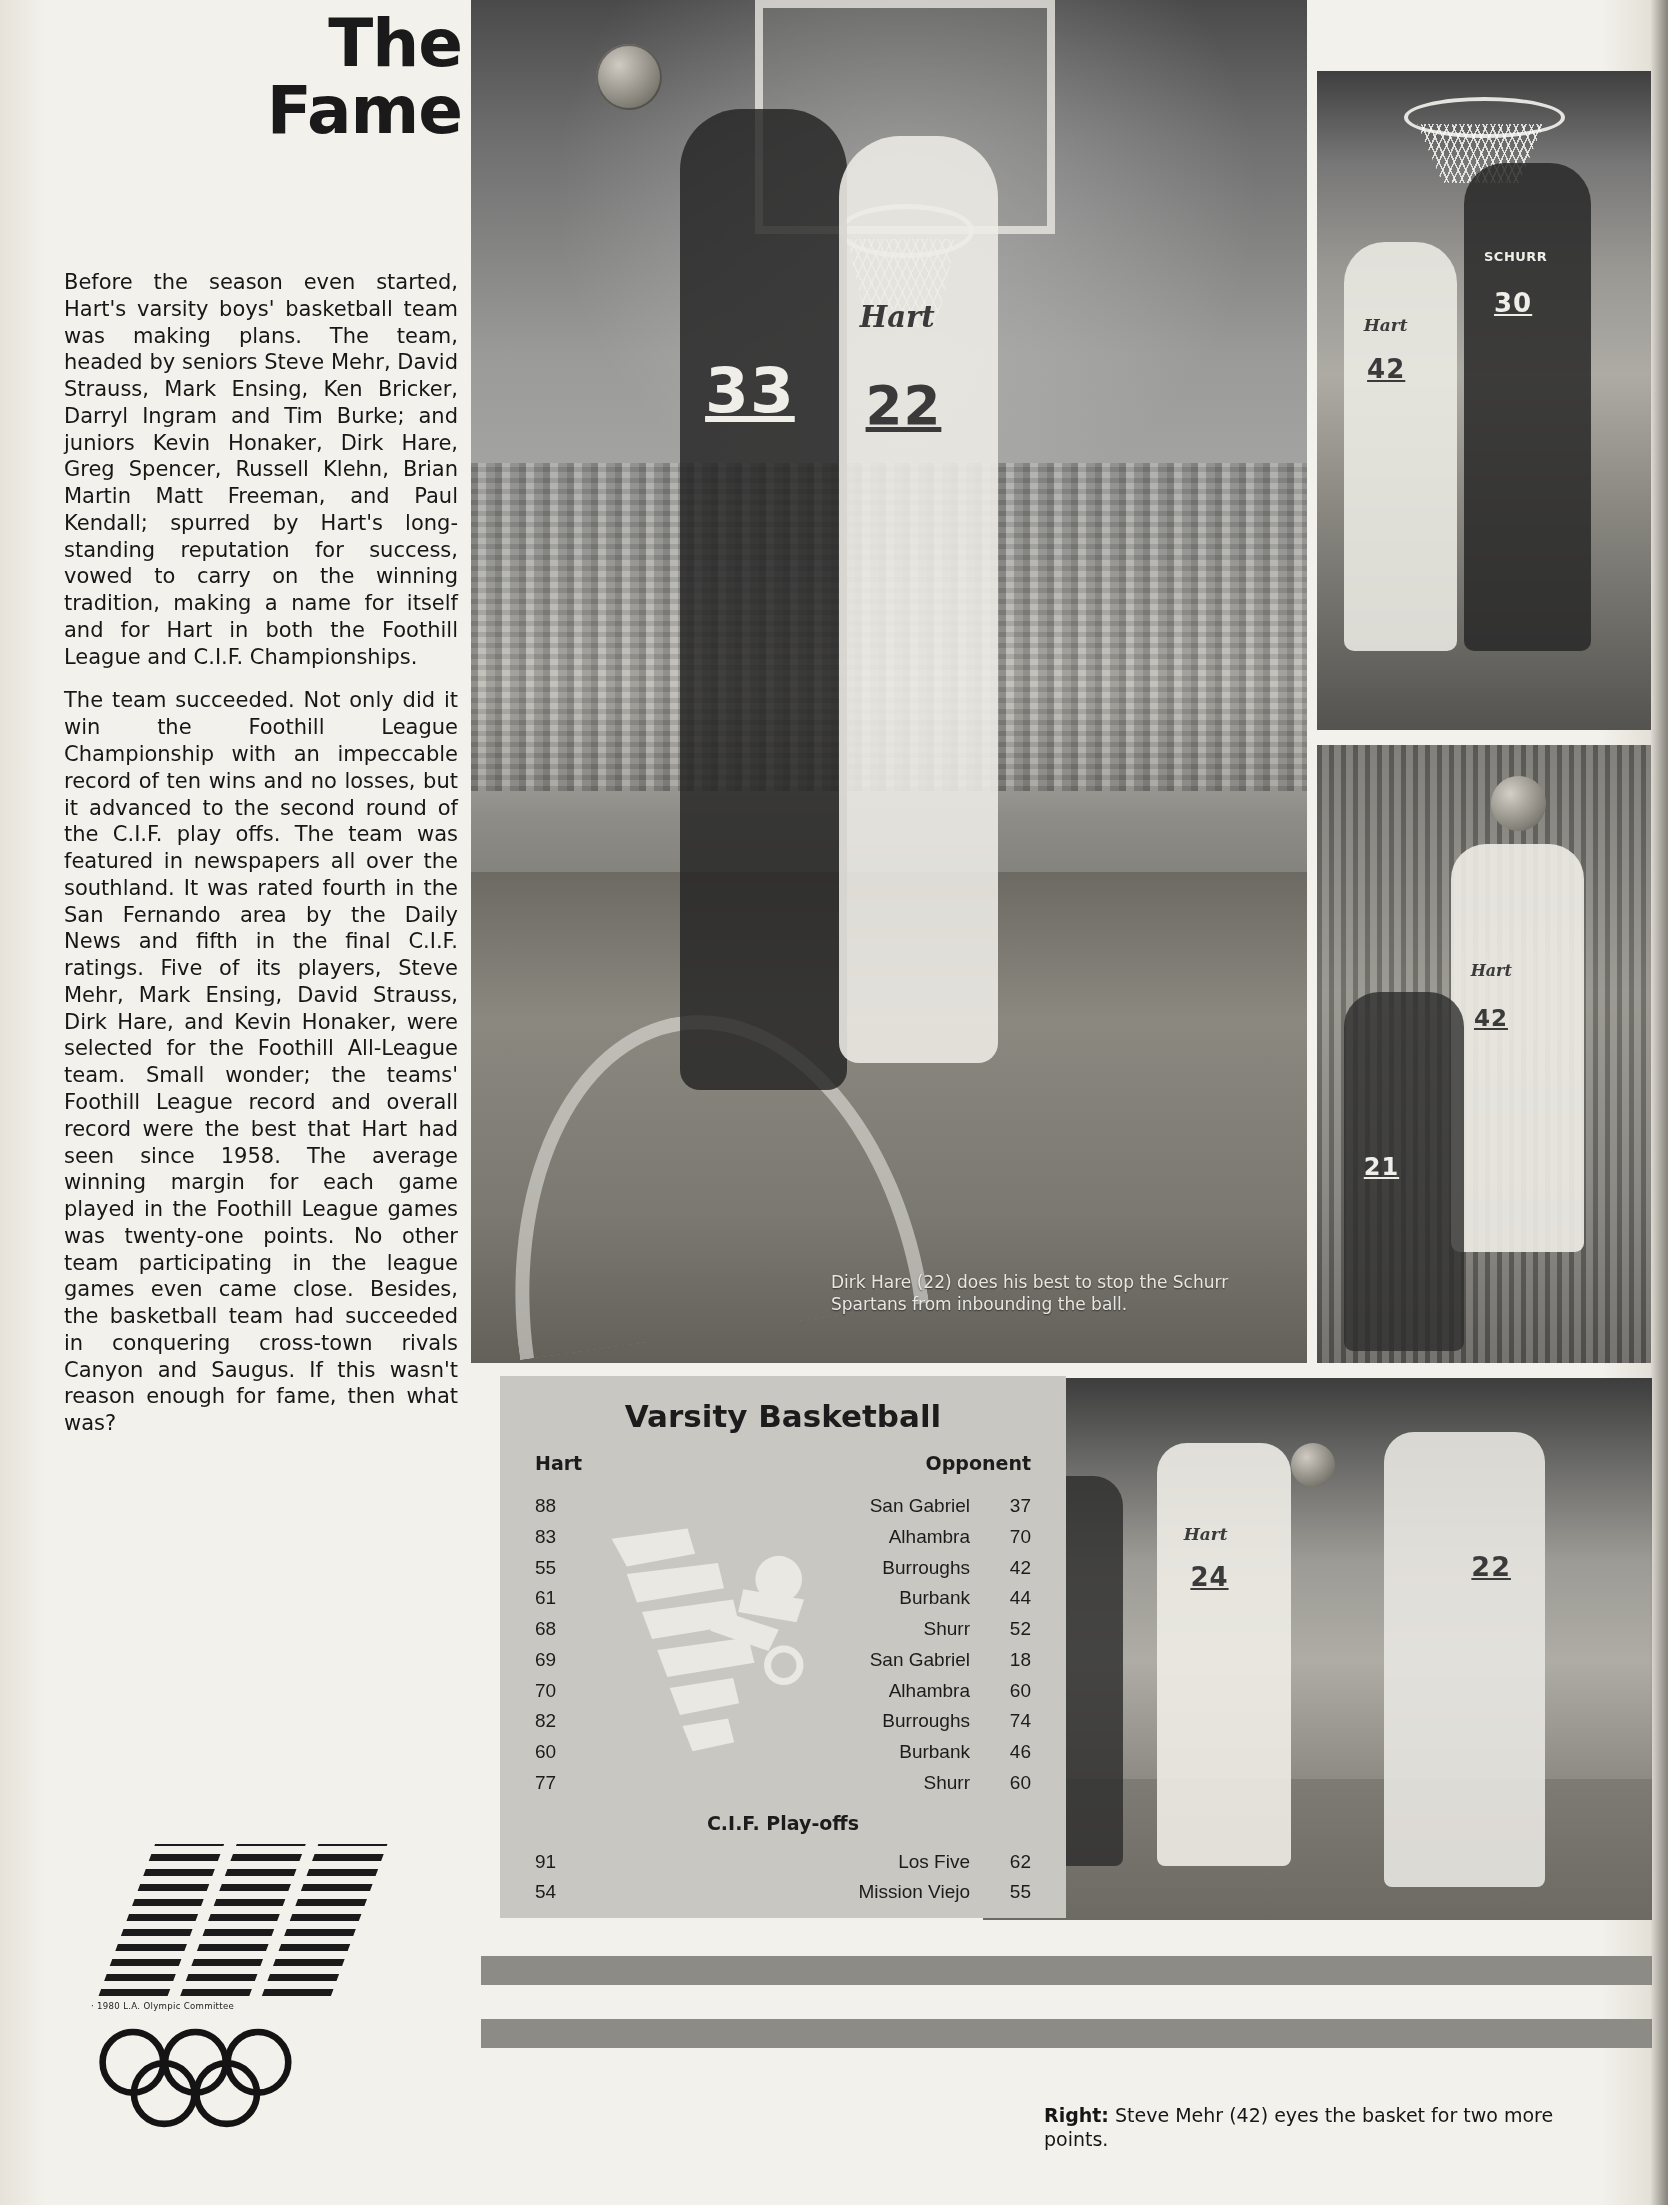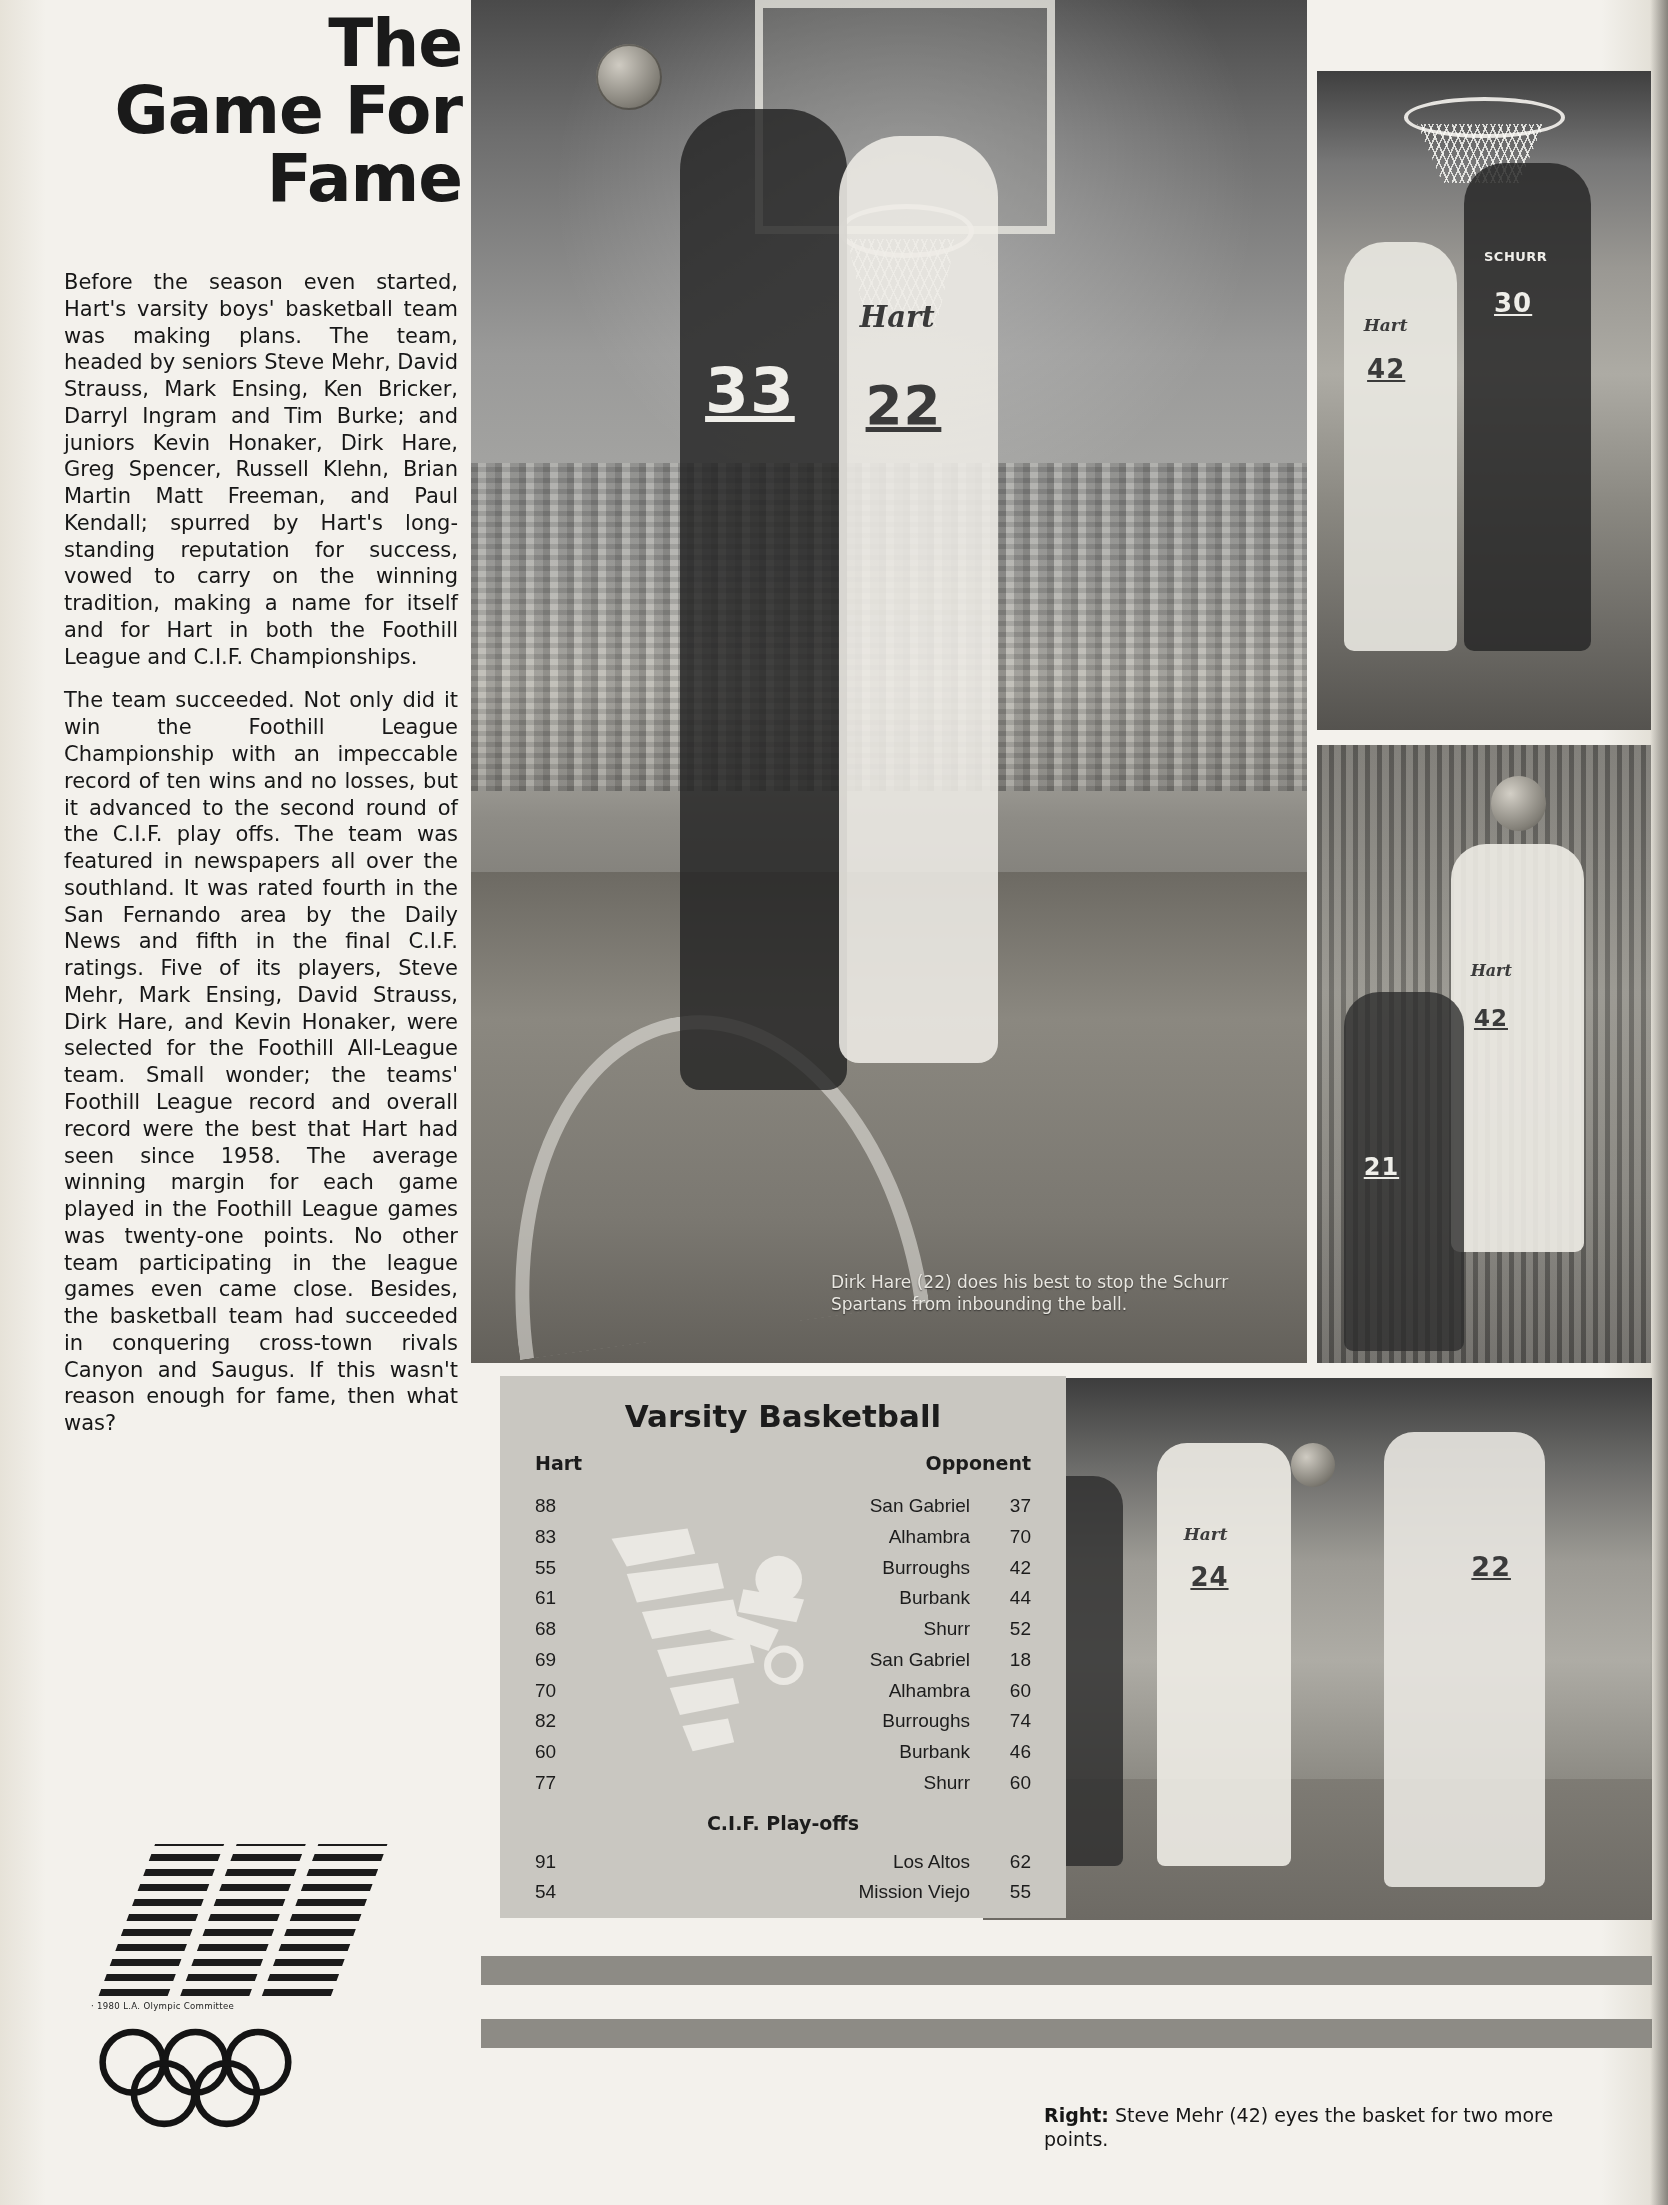--- a/index.html
+++ b/index.html
@@ -330,21 +330,20 @@
     z-index: 6;
   }
 </style>
 </head>
 <body>
 
 <div id="page">
 
   <div id="headline" class="layer">
     <span class="l">The</span>
-    <span class="l">Game For</span>
     <span class="l">Fame</span>
   </div>
 
   <div id="bodycopy" class="layer">
     <p>Before the season even started, Hart's varsity boys' basketball team was making plans. The team, headed by seniors Steve Mehr, David Strauss, Mark Ensing, Ken Bricker, Darryl Ingram and Tim Burke; and juniors Kevin Honaker, Dirk Hare, Greg Spencer, Russell Klehn, Brian Martin Matt Freeman, and Paul Kendall; spurred by Hart's long-standing reputation for success, vowed to carry on the winning tradition, making a name for itself and for Hart in both the Foothill League and C.I.F. Championships.</p>
     <p>The team succeeded. Not only did it win the Foothill League Championship with an impeccable record of ten wins and no losses, but it advanced to the second round of the C.I.F. play offs. The team was featured in newspapers all over the southland. It was rated fourth in the San Fernando area by the Daily News and fifth in the final C.I.F. ratings. Five of its players, Steve Mehr, Mark Ensing, David Strauss, Dirk Hare, and Kevin Honaker, were selected for the Foothill All-League team. Small wonder; the teams' Foothill League record and overall record were the best that Hart had seen since 1958. The average winning margin for each game played in the Foothill League games was twenty-one points. No other team participating in the league games even came close. Besides, the basketball team had succeeded in conquering cross-town rivals Canyon and Saugus. If this wasn't reason enough for fame, then what was?</p>
   </div>
 
   <div class="photo" id="photo-main">
     <div class="ph-inner">
@@ -475,21 +474,21 @@
             <span class="c-opp">Shurr</span>
             <span class="c-score">60</span>
           </div>
         </div>
 
       <div class="sb-sub">C.I.F. Play-offs</div>
 
       <div id="sb-playoffs">
           <div class="sb-row">
             <span class="c-hart">91</span>
-            <span class="c-opp">Los Altos</span>
+            <span class="c-opp">Los Five</span>
             <span class="c-score">62</span>
           </div>
           <div class="sb-row">
             <span class="c-hart">54</span>
             <span class="c-opp">Mission Viejo</span>
             <span class="c-score">55</span>
           </div>
         </div>
     </div>
   </div>

